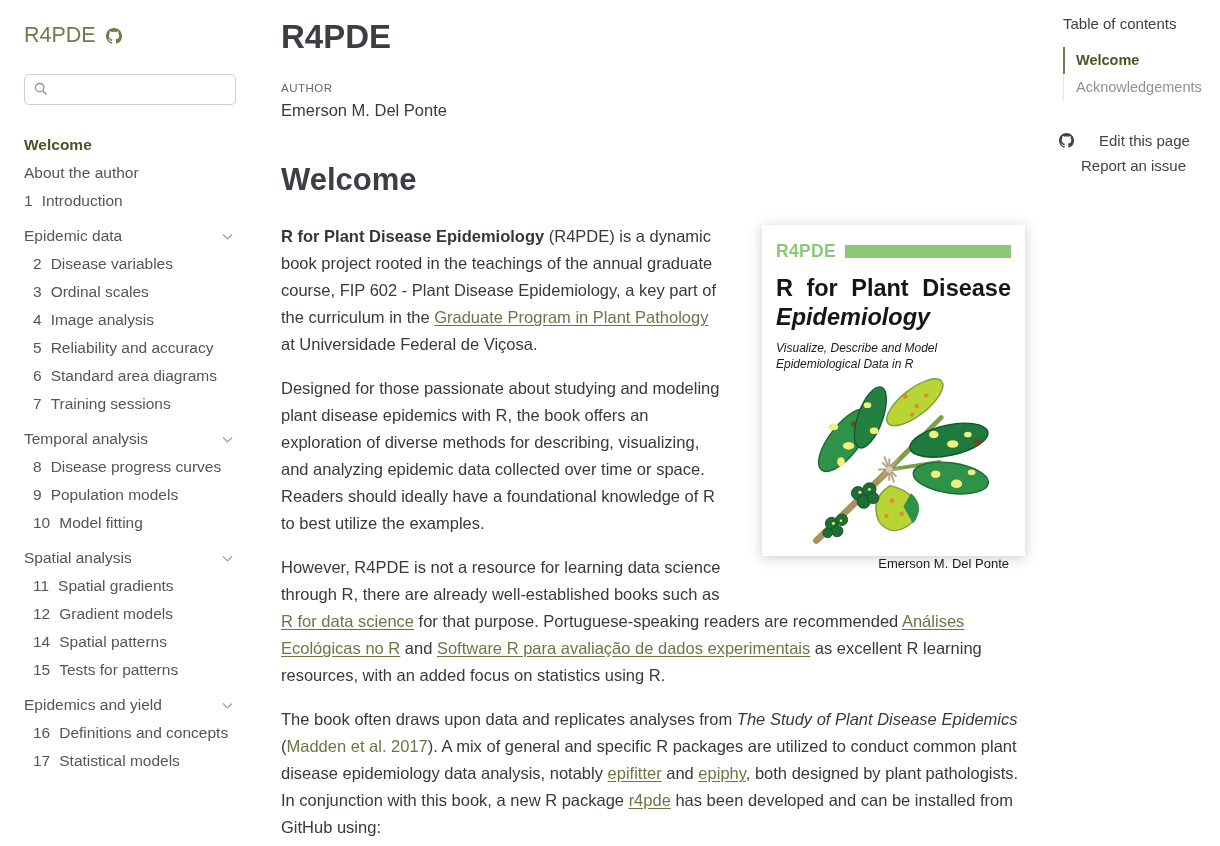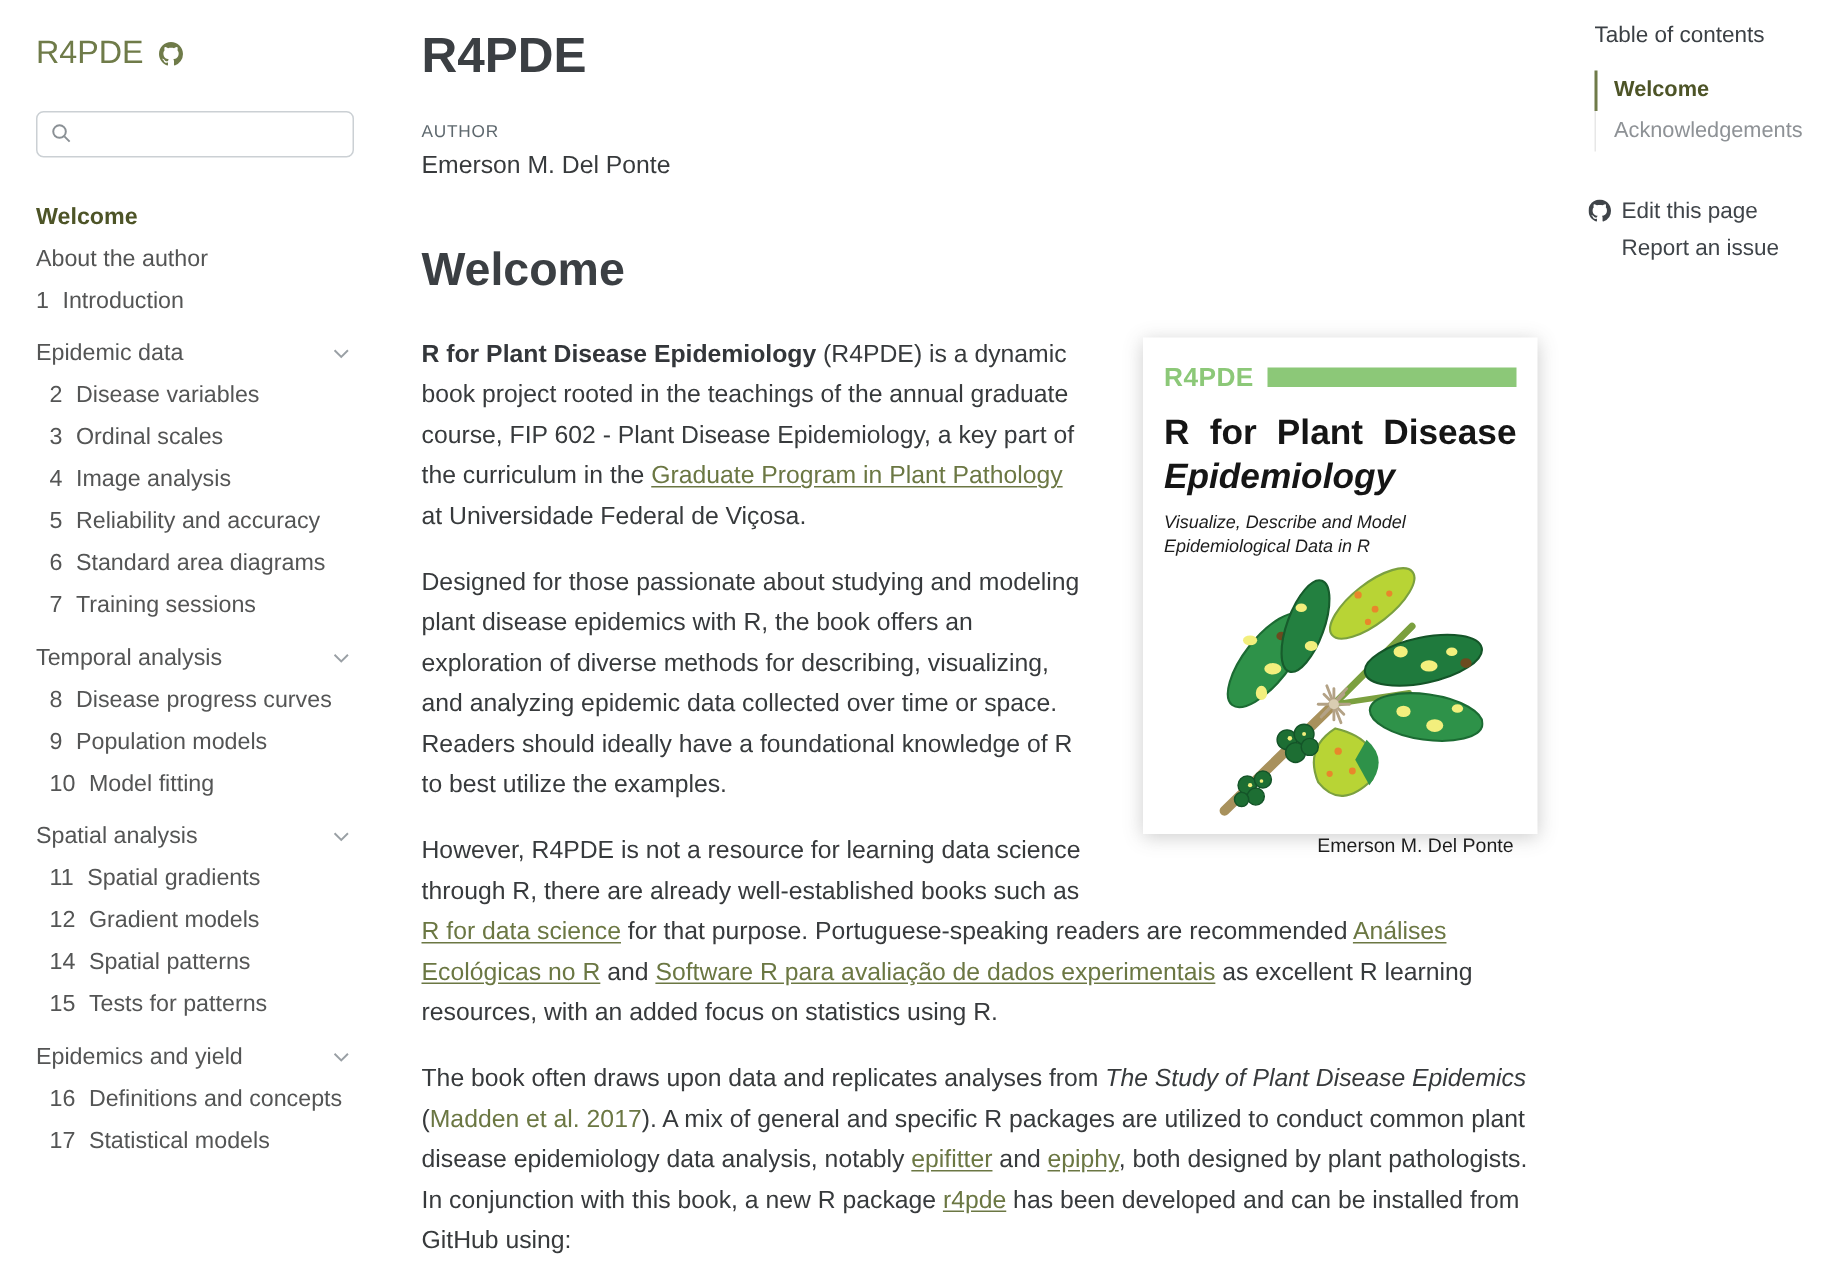--- a/index.html
+++ b/index.html
@@ -67,21 +67,21 @@
   .toc { position:absolute; left:1059px; top:0; width:158px; padding-top:15px; }
   .toc-heading { font-size:15px; color:#3b4045; padding-left:4px; }
   .toc-list { margin-top:15px; margin-left:4px; }
   .toc-item {
     display:block; text-decoration:none; font-size:14.5px; color:#8e9296;
     border-left:1px solid #e7e7e7; padding:5px 0 5px 12px; line-height:17px;
   }
   .toc-item.active { border-left:2px solid #6f7b49; padding-left:11px; color:#4d5427; font-weight:bold; }
   .toc-links { margin-top:27px; }
   .toc-link {
-    display:flex; align-items:center; gap:7px; text-decoration:none;
+    display:flex; align-items:center; gap:25px; text-decoration:none;
     font-size:15px; color:#3f4449; padding:4px 0; line-height:17px;
   }
   .toc-link .gh-icon { width:15px; height:15px; color:#3f4449; flex:none; }
   .toc-link.no-icon { padding-left:22px; }
 </style>
 </head>
 <body>
 
 <div class="sidebar">
   <div class="side-title">

